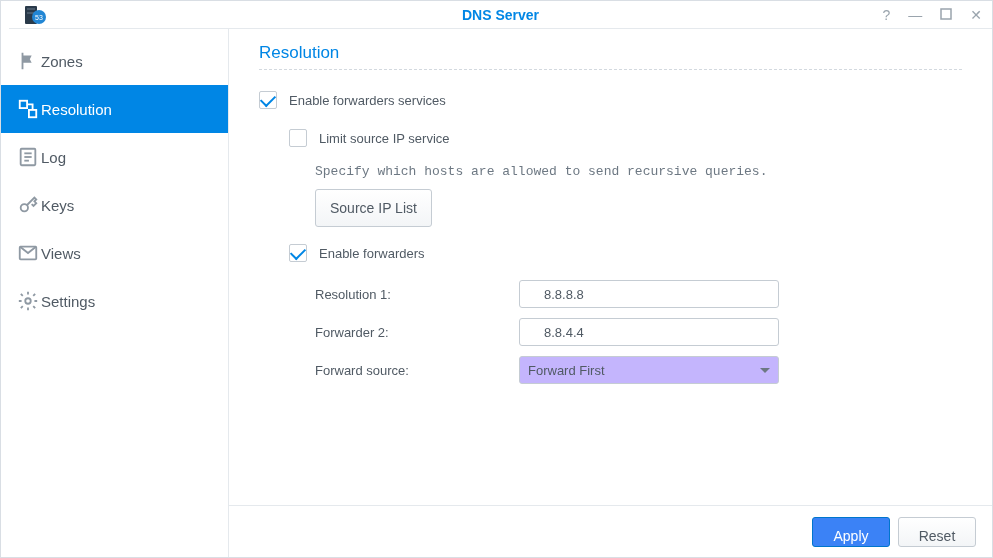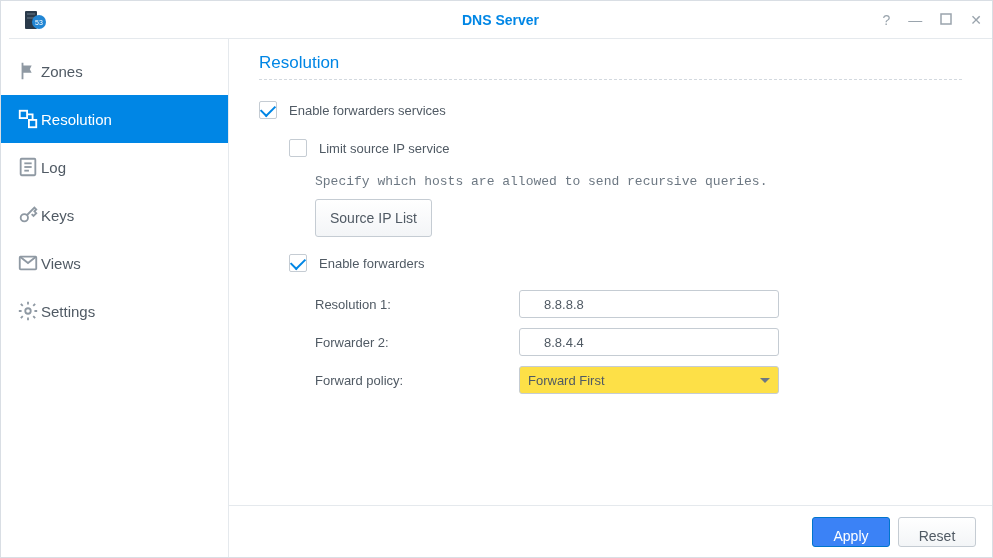--- a/index.html
+++ b/index.html
@@ -14,21 +14,21 @@
       position: relative;
     }
     .window {
       width: 993px;
       height: 558px;
       display: flex;
       flex-direction: column;
       border: 1px solid #d9dee4;
     }
     .titlebar {
-      height: 38px;
+      height: 28px;
       display: flex;
       align-items: center;
       border-bottom: 1px solid #e5e9ed;
       padding: 0 10px;
       position: relative;
       margin-left: 8px;
     }
     .app-icon {
       width: 24px;
       height: 24px;
@@ -180,21 +180,21 @@
     .select {
       width: 260px;
       height: 28px;
       border: 1px solid #c5ccd3;
       border-radius: 3px;
       padding: 0 8px;
       display: flex;
       align-items: center;
       justify-content: space-between;
       cursor: pointer;
-      background: #fde047;
+      background: #c4b5fd;
     }
     .caret {
       width: 0; height: 0;
       border-left: 5px solid transparent;
       border-right: 5px solid transparent;
       border-top: 5px solid #6d7883;
     }
     .footer {
       height: 52px;
       border-top: 1px solid #e5e9ed;
@@ -328,21 +328,21 @@
           <span class="form-label">Resolution 1:</span>
           <input class="text-input" type="text" value="8.8.8.8" style="">
         </div>
 
         <div class="form-row">
           <span class="form-label">Forwarder 2:</span>
           <input class="text-input" type="text" value="8.8.4.4" style="">
         </div>
 
         <div class="form-row">
-          <span class="form-label">Forward policy:</span>
+          <span class="form-label">Forward source:</span>
           <div class="select">
             <span>Forward First</span>
             <span class="caret"></span>
           </div>
         </div>
 
       </div>
 
       <div class="footer">
         <button class="btn btn-primary">Apply</button>

